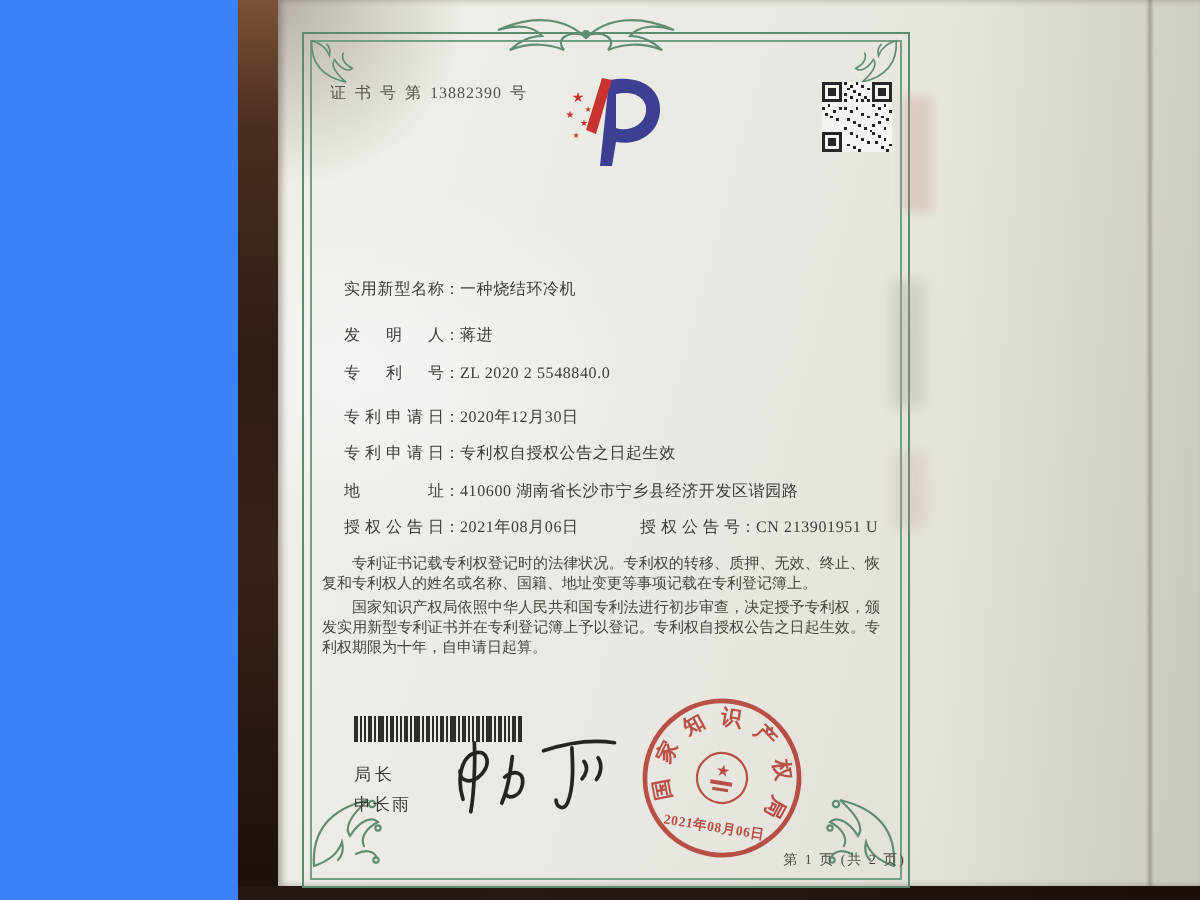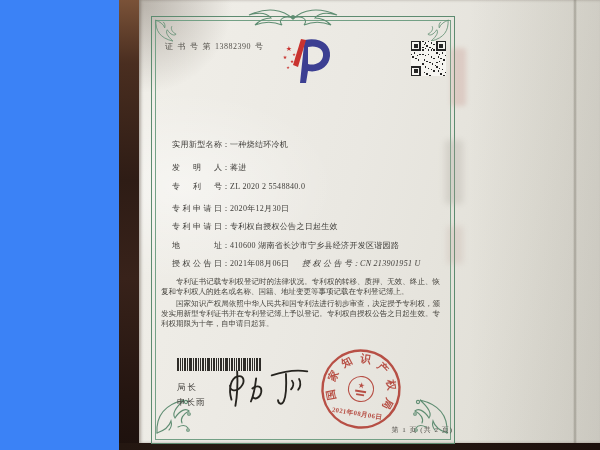--- a/index.html
+++ b/index.html
@@ -38,21 +38,21 @@
   .cert-no{position:absolute;left:26px;top:41px;font-size:8px;letter-spacing:.5px;word-spacing:1.5px;color:#55524c;white-space:nowrap;}
   .logo{position:absolute;left:142px;top:37px;}
   .qr{position:absolute;left:272px;top:41px;}
   .title{position:absolute;left:12px;top:93px;width:302px;text-align:center;
          font-size:17.5px;font-weight:bold;letter-spacing:3px;color:#36332f;}
   .frow{position:absolute;left:33px;font-size:8px;color:#3e3c38;white-space:nowrap;}
   .flabel{display:inline-block;width:50px;text-align:justify;text-align-last:justify;font-weight:500;}
   .fcolon{display:inline-block;width:8px;}
   .fval{letter-spacing:.3px;}
   .grant-row{position:absolute;left:33px;top:258px;width:272px;font-size:8px;color:#3e3c38;white-space:nowrap;}
-  .grant2{position:absolute;left:130px;top:0;font-style:italic;}
+  .grant2{position:absolute;left:148px;top:0;}
   .paras{position:absolute;left:22px;top:277px;width:279px;font-size:7.5px;line-height:10px;
          color:#47453f;text-align:justify;}
   .paras p{margin:0 0 2px;text-indent:2em;}
   .barcode{position:absolute;left:38px;top:358px;}
   .officer-title{position:absolute;left:38px;top:382px;font-size:8.5px;letter-spacing:2px;color:#3c3a36;}
   .officer-name{position:absolute;left:38px;top:397px;font-size:8.5px;letter-spacing:1px;color:#3c3a36;}
   .signature{position:absolute;left:82px;top:366px;}
   .seal{position:absolute;left:180px;top:347px;transform:rotate(9deg);opacity:.92;mix-blend-mode:multiply;}
   .footer{position:absolute;left:12px;top:425px;width:302px;text-align:right;font-size:7px;color:#4c4a45;letter-spacing:1px;}
 </style>

